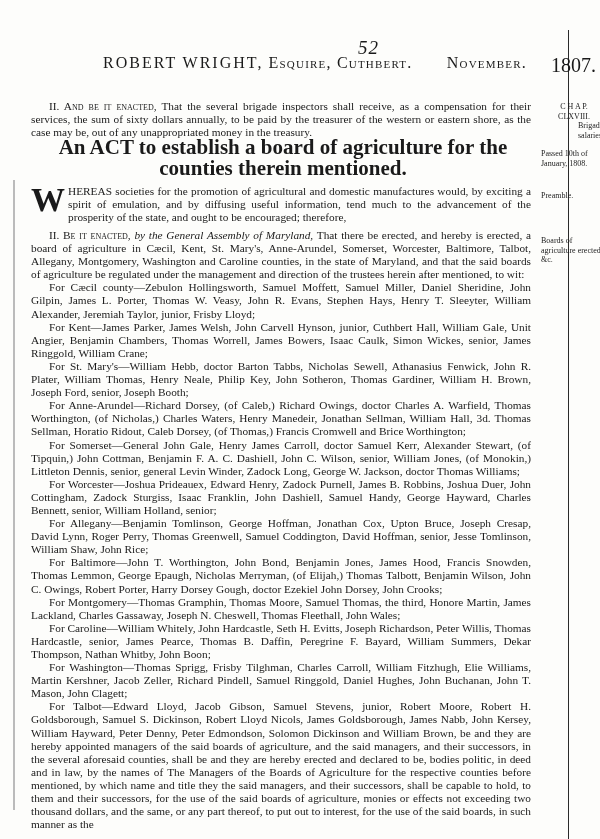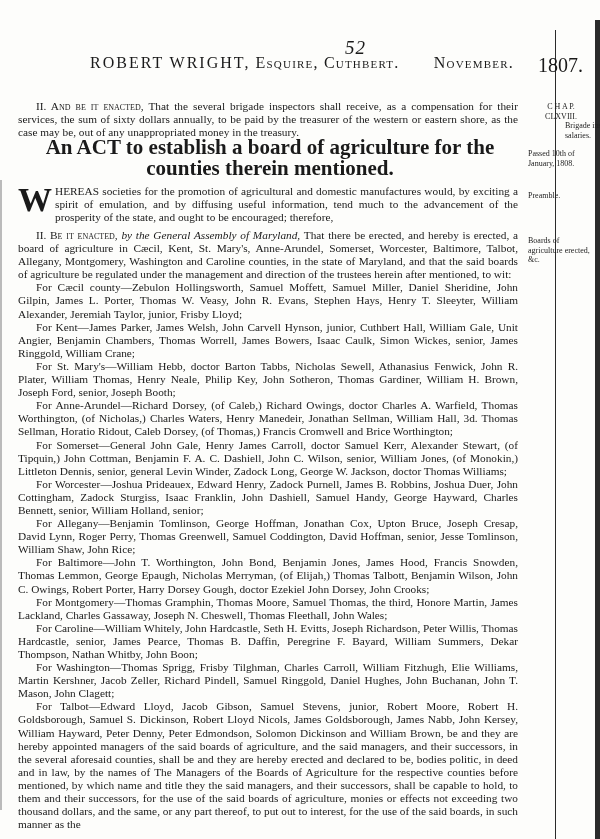--- a/index.html
+++ b/index.html
@@ -2,21 +2,21 @@
 <html><head>
 <meta charset="utf-8">
 <style>
   html, body { margin:0; padding:0; }
   body {
     width:600px; height:839px; overflow:hidden; position:relative;
     background:#fdfdfb;
     font-family:"Liberation Serif", "DejaVu Serif", serif;
     color:#1a1a1a;
   }
-  .page { position:absolute; left:0; top:0; width:508px; height:839px; }
+  .page { position:absolute; left:13px; top:0; width:508px; height:839px; }
   .rule-v { position:absolute; left:555px; top:30px; width:1px; height:809px; background:#2a2a2a; }
   .edge-r { position:absolute; left:595px; top:20px; width:5px; height:819px; background:#2b2b2b; }
   .edge-l { position:absolute; left:0; top:180px; width:2px; height:630px; background:#bbbbbb; }
   .folio { position:absolute; left:345px; top:37px; font-size:19px; font-style:italic; letter-spacing:1px; }
   .running-head {
     position:absolute; left:68px; top:54px; width:500px;
     font-size:16px; letter-spacing:1.2px; white-space:nowrap;
   }
   .running-head .sc { font-variant:small-caps; }
   .running-head .gap { display:inline-block; width:24px; }

